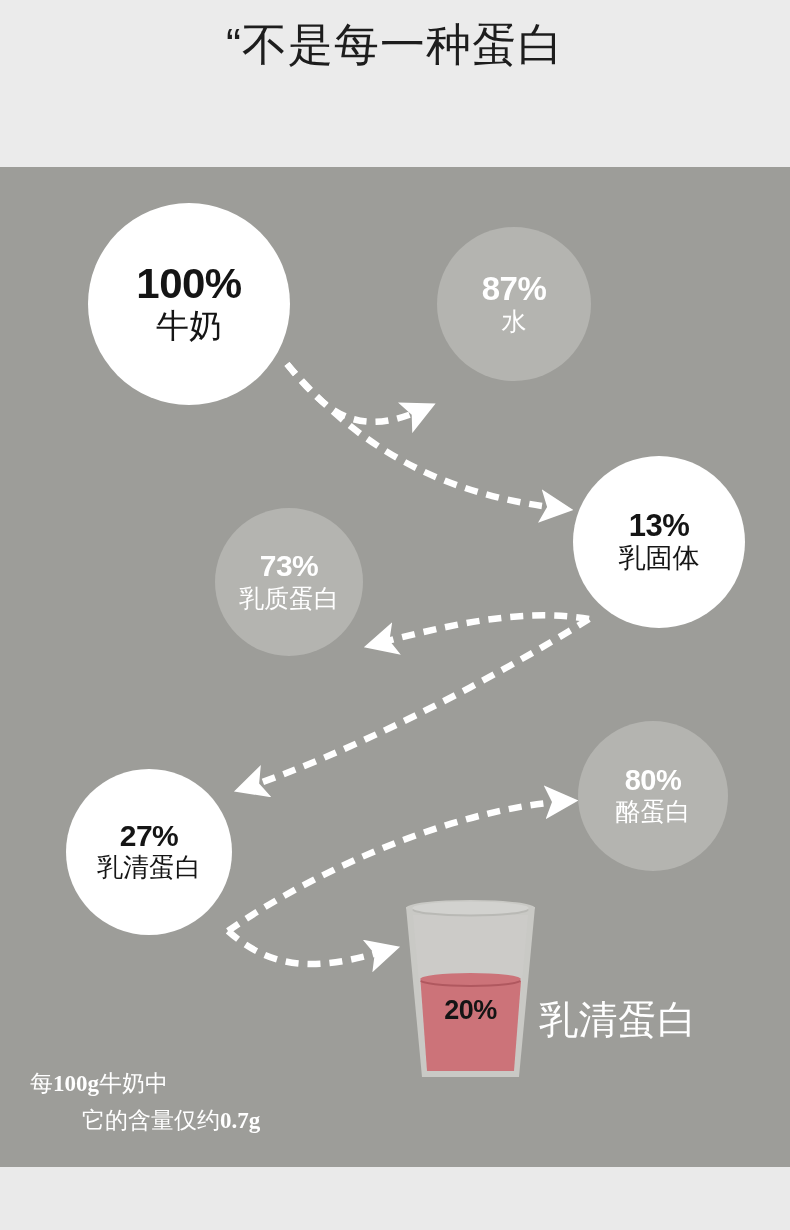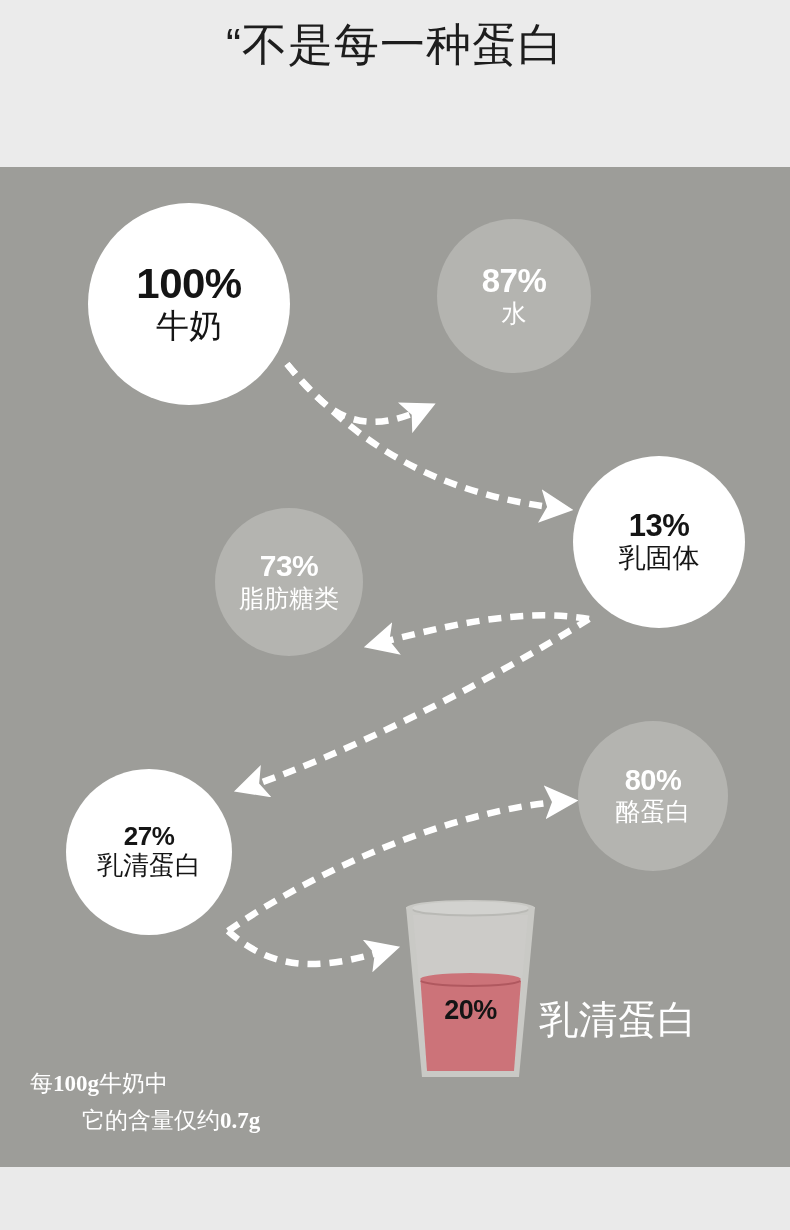--- a/index.html
+++ b/index.html
@@ -85,34 +85,34 @@
   }
   .bubble.muted {
     background: #b4b4b0;
     color: #ffffff;
   }
 
   #bubble-milk      { left: 88px;  top: 36px;  width: 202px; height: 202px; }
   #bubble-milk .pct { font-size: 42px; }
   #bubble-milk .lbl { font-size: 33px; }
 
-  #bubble-water      { left: 437px; top: 52px;  width: 154px; height: 154px; }
+  #bubble-water      { left: 437px; top: 60px;  width: 154px; height: 154px; }
   #bubble-water .pct { font-size: 33px; }
   #bubble-water .lbl { font-size: 25px; }
 
   #bubble-solids      { left: 573px; top: 289px; width: 172px; height: 172px; }
   #bubble-solids .pct { font-size: 31px; }
   #bubble-solids .lbl { font-size: 27px; }
 
   #bubble-fatsugar      { left: 215px; top: 341px; width: 148px; height: 148px; }
   #bubble-fatsugar .pct { font-size: 30px; }
   #bubble-fatsugar .lbl { font-size: 25px; }
 
   #bubble-milkprotein      { left: 66px;  top: 602px; width: 166px; height: 166px; }
-  #bubble-milkprotein .pct { font-size: 26px; }
+  #bubble-milkprotein .pct { font-size: 30px; }
   #bubble-milkprotein .lbl { font-size: 26px; }
 
   #bubble-casein      { left: 578px; top: 554px; width: 150px; height: 150px; }
   #bubble-casein .pct { font-size: 29px; }
   #bubble-casein .lbl { font-size: 25px; }
 
   
   #glass {
     position: absolute;
     left: 398px;
@@ -214,21 +214,21 @@
       <span class="lbl">水</span>
     </div>
 
     <div class="bubble light" id="bubble-solids">
       <span class="pct">13%</span>
       <span class="lbl">乳固体</span>
     </div>
 
     <div class="bubble muted" id="bubble-fatsugar">
       <span class="pct">73%</span>
-      <span class="lbl">脂肪糖类</span>
+      <span class="lbl">乳质蛋白</span>
     </div>
 
     <div class="bubble light" id="bubble-milkprotein">
       <span class="pct">27%</span>
       <span class="lbl">乳清蛋白</span>
     </div>
 
     <div class="bubble muted" id="bubble-casein">
       <span class="pct">80%</span>
       <span class="lbl">酪蛋白</span>

